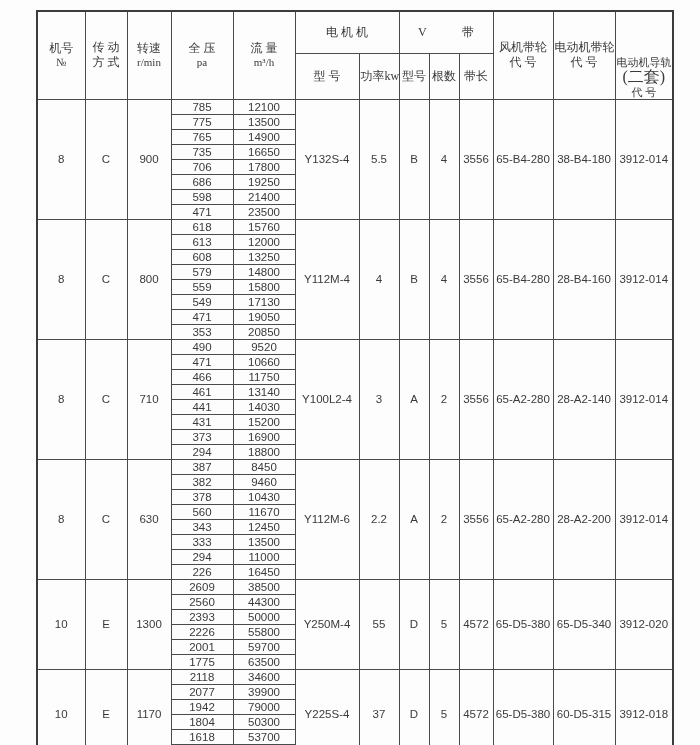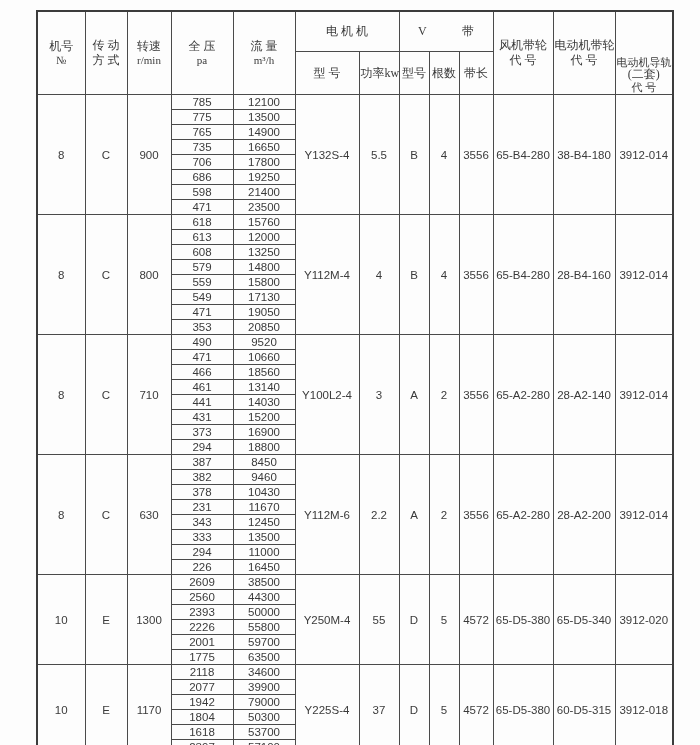--- a/index.html
+++ b/index.html
@@ -49,21 +49,21 @@
   .hdr-2line { padding: 2px 0; }
   .hdr-sub { font-size: 11px; }
   .hdr-group-row th { height: 20px; }
   .hdr-sub-row th { height: 22px; }
   .vbelt-group {
     display: flex;
     justify-content: space-around;
     align-items: center;
   }
   .rail-hdr { font-size: 11px; line-height: 1.1; padding: 1px 0; margin-top: 43px; }
-  .rail-hdr .paren { font-size: 12px; }
+  .rail-hdr .paren { font-size: 16px; }
 </style>
 </head>
 <body>
 
 <div class="page">
   <table class="spec">
     <colgroup>
       <col style="width:48px">
         <col style="width:42px">
         <col style="width:44px">
@@ -246,21 +246,21 @@
           <td rowspan="8">65-A2-280</td>
           <td rowspan="8">28-A2-140</td>
           <td rowspan="8">3912-014</td>
         </tr>
         <tr>
           <td>471</td>
           <td>10660</td>
         </tr>
         <tr>
           <td>466</td>
-          <td>18560</td>
+          <td>11750</td>
         </tr>
         <tr>
           <td>461</td>
           <td>13140</td>
         </tr>
         <tr>
           <td>441</td>
           <td>14030</td>
         </tr>
         <tr>
@@ -292,21 +292,21 @@
         </tr>
         <tr>
           <td>382</td>
           <td>9460</td>
         </tr>
         <tr>
           <td>378</td>
           <td>10430</td>
         </tr>
         <tr>
-          <td>231</td>
+          <td>560</td>
           <td>11670</td>
         </tr>
         <tr>
           <td>343</td>
           <td>12450</td>
         </tr>
         <tr>
           <td>333</td>
           <td>13500</td>
         </tr>

